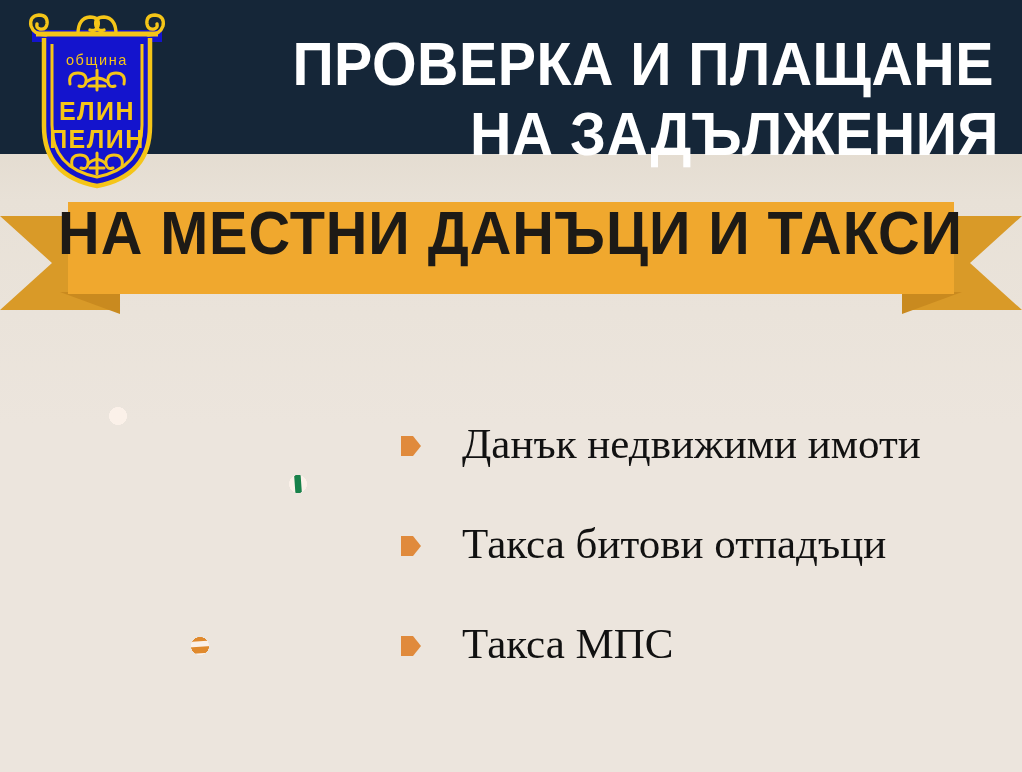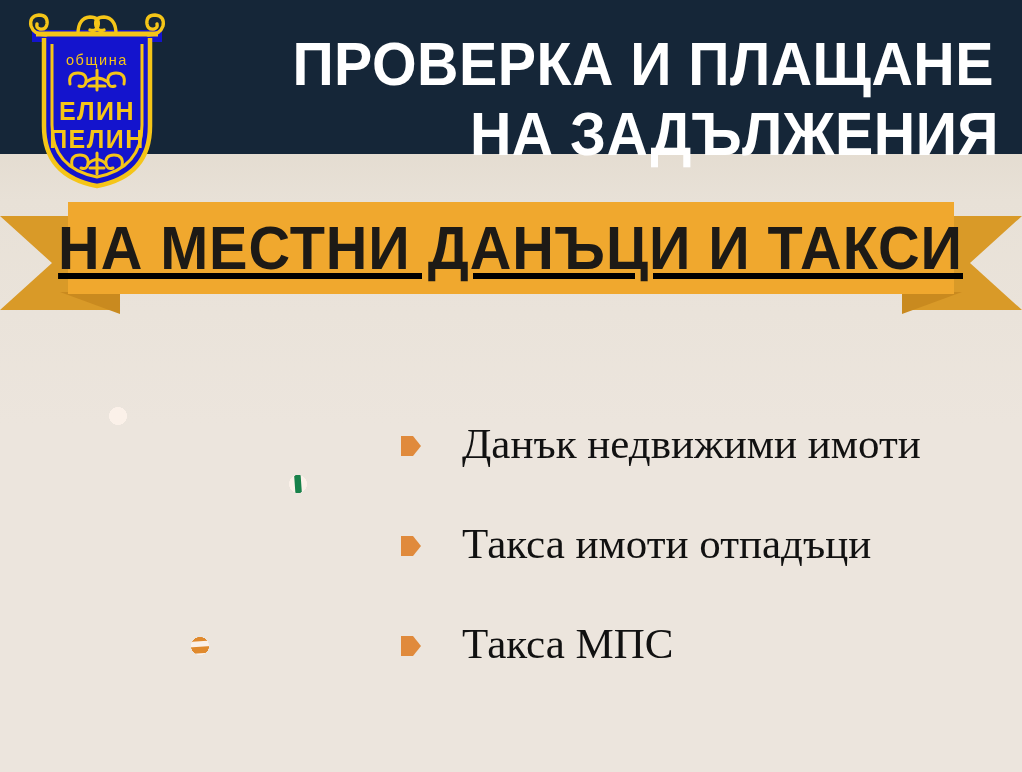--- a/index.html
+++ b/index.html
@@ -60,21 +60,21 @@
     clip-path:polygon(0 0,60px 0,60px 22px);
   }
   .ribbon-fold-r{
     position:absolute;right:60px;top:96px;width:60px;height:22px;
     background:#c98a1f;
     clip-path:polygon(0 0,60px 0,0 22px);
   }
   .ribbon-main{
     position:absolute;left:68px;top:6px;width:886px;height:92px;
     background:#f0a82e;
-    display:flex;align-items:center;justify-content:center;text-decoration:underline;
+    display:flex;justify-content:center;
   }
   .ribbon-text{
     color:#1d1a16;
     font-family:"Liberation Sans Narrow","Liberation Sans",sans-serif;
     font-weight:bold;font-size:62px;line-height:62px;
     letter-spacing:1px;
     transform:scaleX(0.93);
     white-space:nowrap;
   }
 
@@ -349,21 +349,21 @@
       <svg class="bullet" viewBox="0 0 22 26">
         <path d="M1 3 L13 3 L21 13 L13 23 L1 23 Z" fill="#e08a3c"></path>
       </svg>
       <span class="item-label">Данък недвижими имоти</span>
     </div>
 
     <div class="list-item">
       <svg class="bullet" viewBox="0 0 22 26">
         <path d="M1 3 L13 3 L21 13 L13 23 L1 23 Z" fill="#e08a3c"></path>
       </svg>
-      <span class="item-label">Такса имоти отпадъци</span>
+      <span class="item-label">Такса битови отпадъци</span>
     </div>
 
     <div class="list-item">
       <svg class="bullet" viewBox="0 0 22 26">
         <path d="M1 3 L13 3 L21 13 L13 23 L1 23 Z" fill="#e08a3c"></path>
       </svg>
       <span class="item-label">Такса МПС</span>
     </div>
 
   </div>

